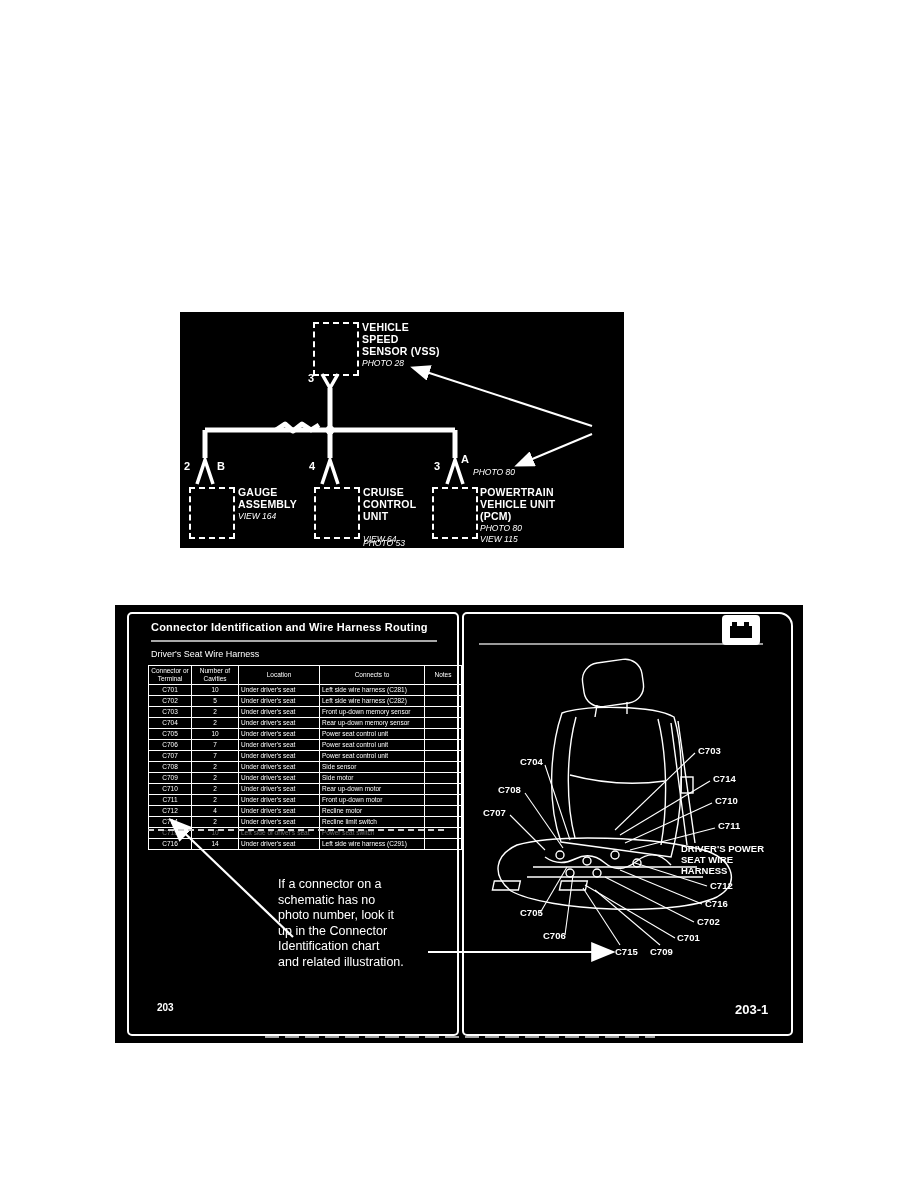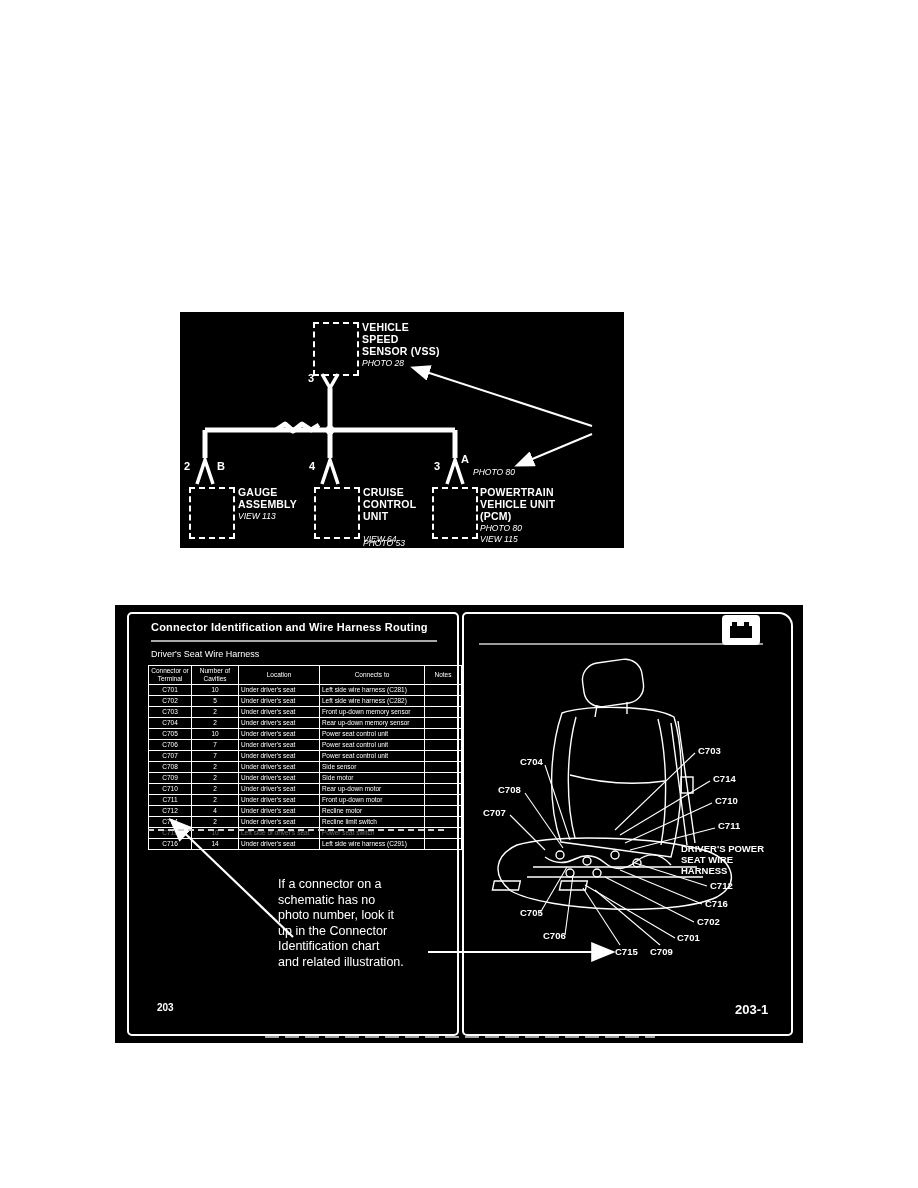--- a/index.html
+++ b/index.html
@@ -75,21 +75,21 @@
   <div class="dashed-box" style="left:133px;top:10px;width:42px;height:50px;"></div>
   <div class="abs comp-label pre" style="left:182px;top:9px;">VEHICLE
 SPEED
 SENSOR (VSS)</div>
   <div class="abs photo-label" style="left:182px;top:46px;">PHOTO 28</div>
   <div class="abs pin-num" style="left:128px;top:60px;">3</div>
 
   <div class="dashed-box" style="left:9px;top:175px;width:42px;height:48px;"></div>
   <div class="abs comp-label pre" style="left:58px;top:174px;">GAUGE
 ASSEMBLY</div>
-  <div class="abs photo-label" style="left:58px;top:199px;">VIEW 113</div>
+  <div class="abs photo-label" style="left:58px;top:199px;">VIEW 164</div>
   <div class="abs pin-num" style="left:4px;top:148px;">2</div>
   <div class="abs pin-num" style="left:37px;top:148px;">B</div>
 
   <div class="dashed-box" style="left:134px;top:175px;width:42px;height:48px;"></div>
   <div class="abs comp-label pre" style="left:183px;top:174px;">CRUISE
 CONTROL
 UNIT</div>
   <div class="abs photo-label" style="left:183px;top:211px;margin-top:15px;">PHOTO 53</div>
   <div class="abs photo-label" style="left:183px;top:222px;">VIEW 64</div>
   <div class="abs pin-num" style="left:129px;top:148px;">4</div>

